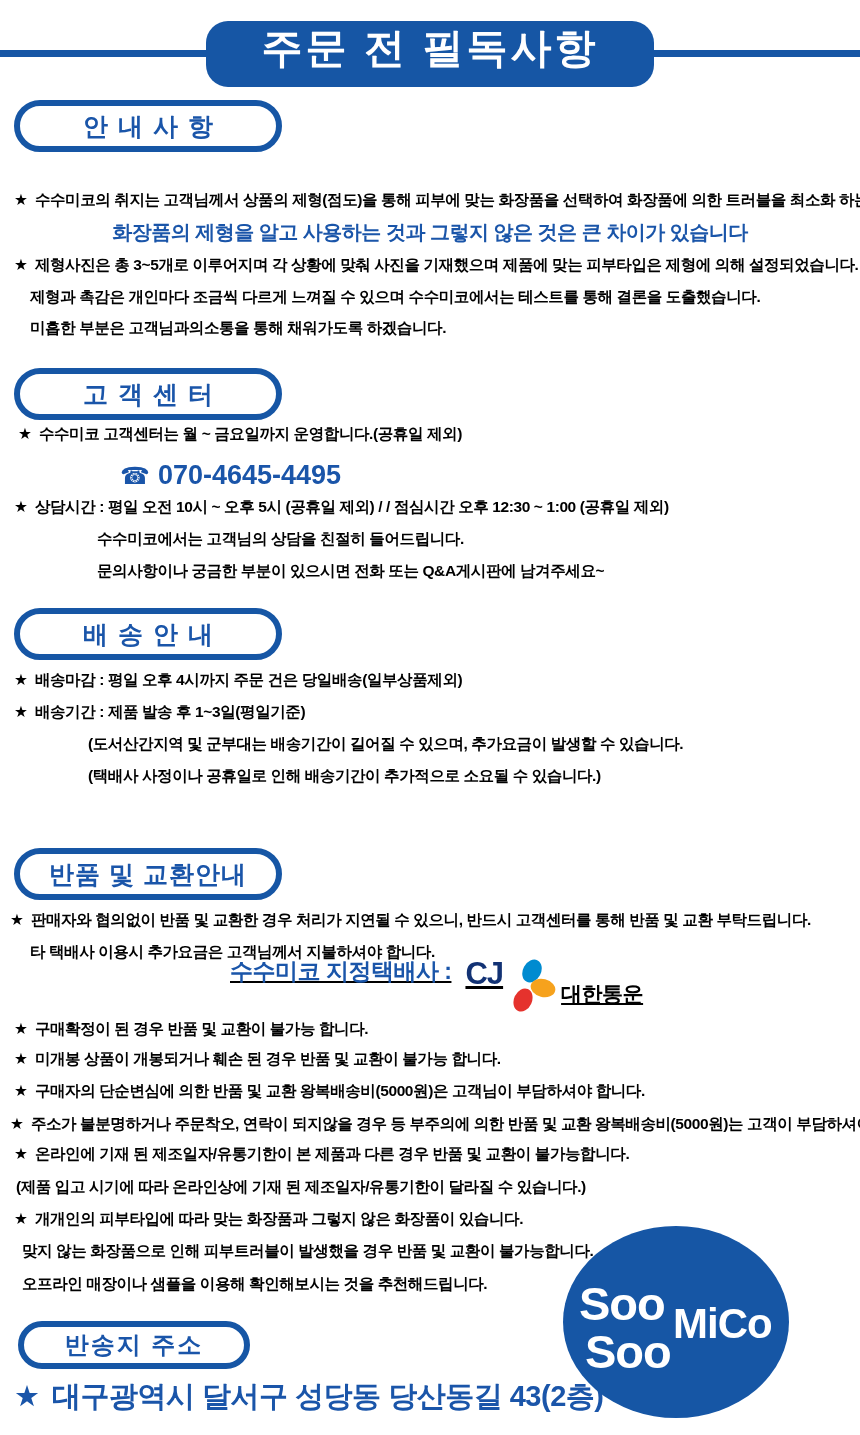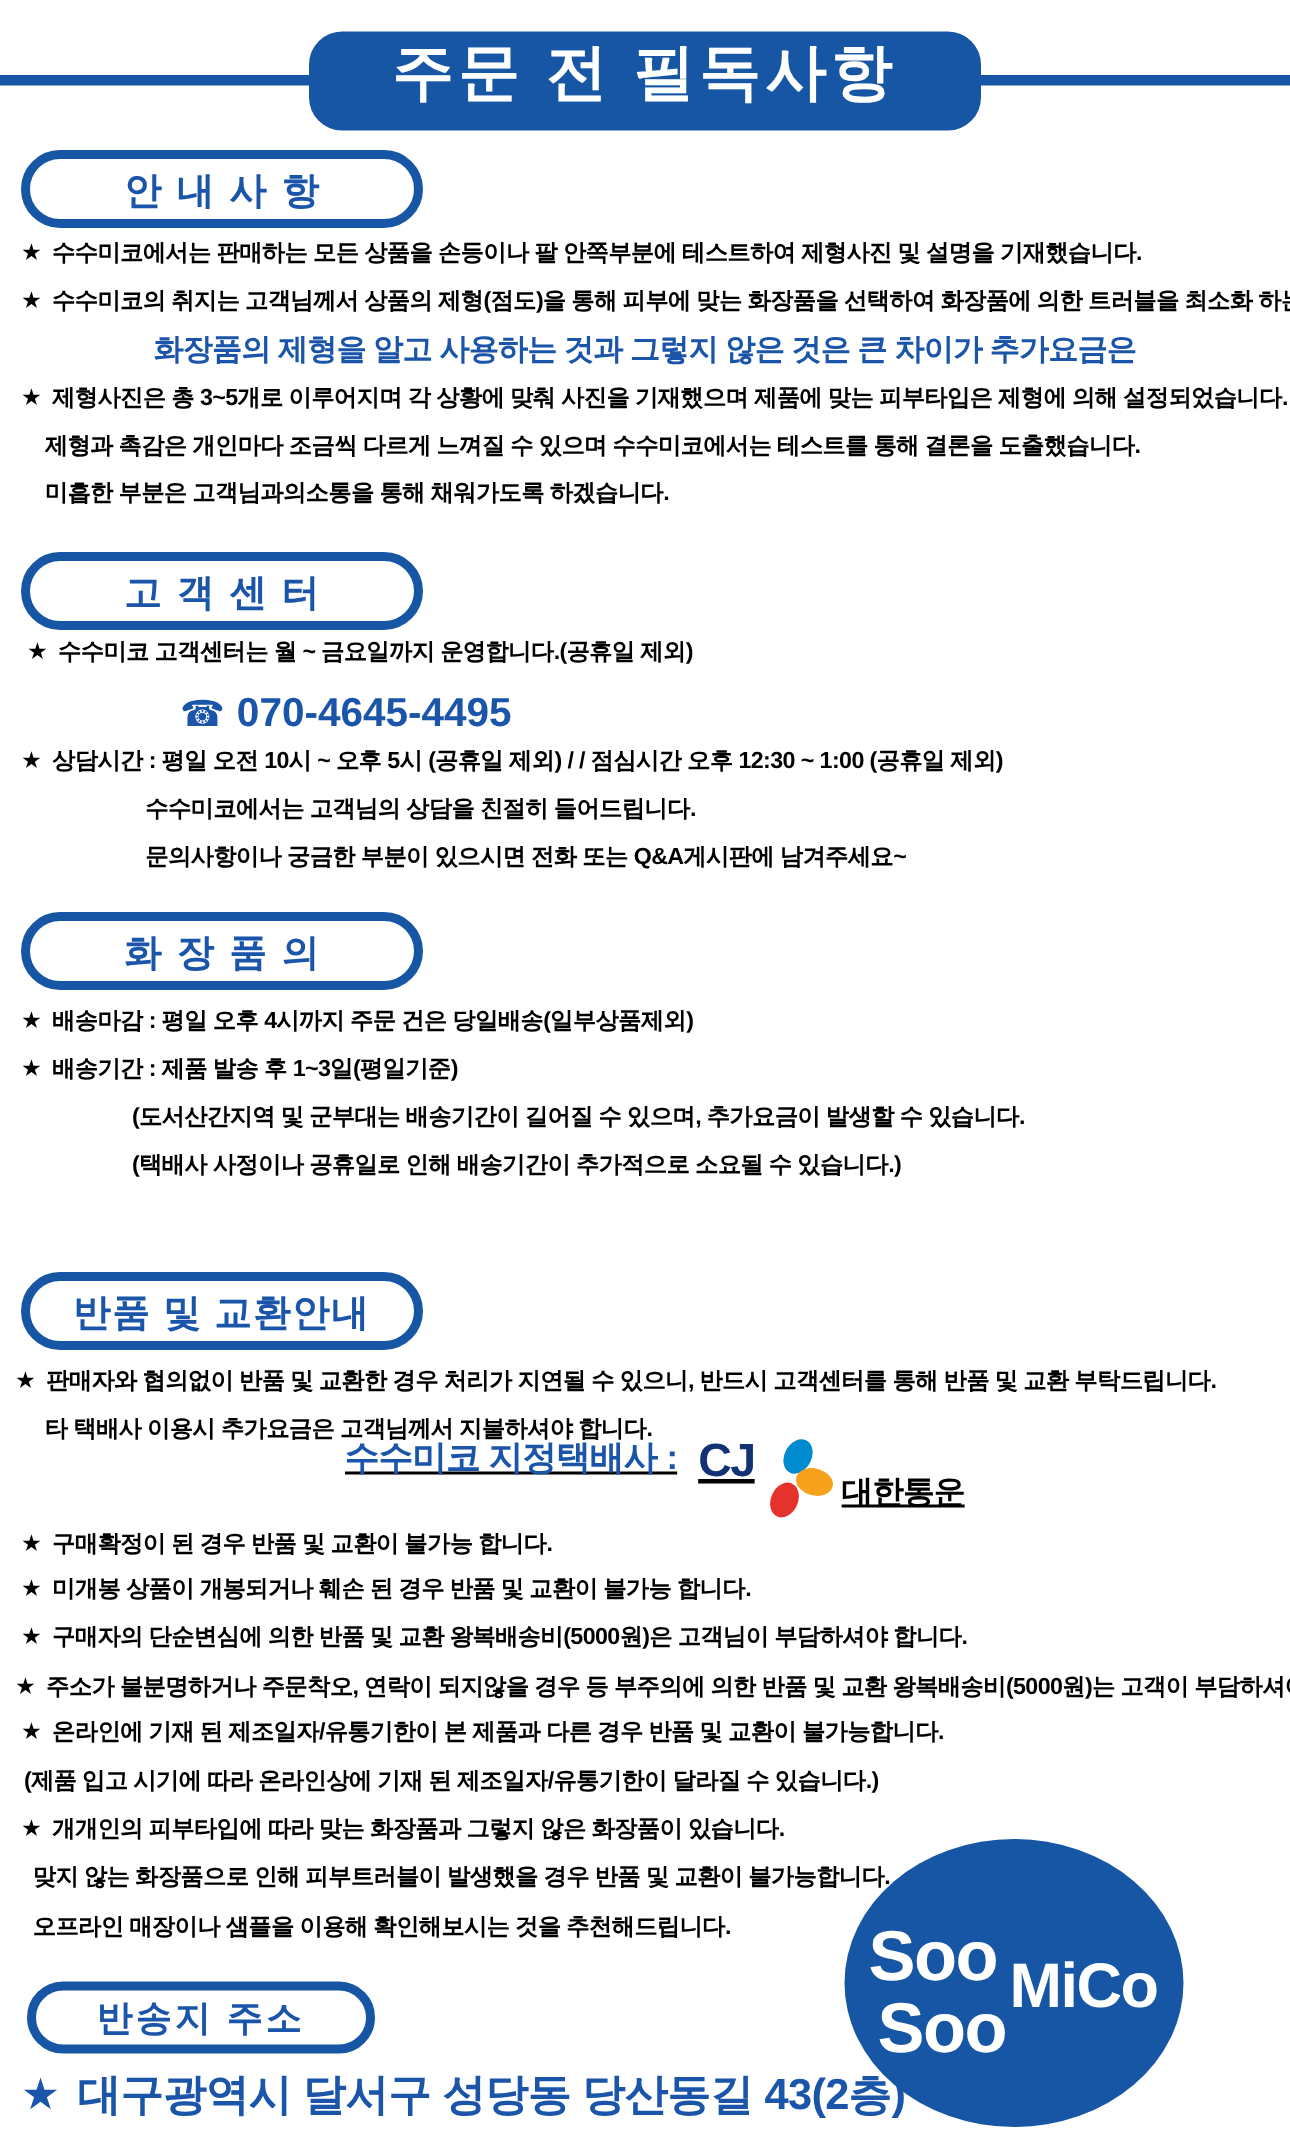--- a/index.html
+++ b/index.html
@@ -57,28 +57,25 @@
 <div class="page">
 
   <div class="head-rule"></div>
   <div class="head-pill">
     <span>주문 전 필독사항</span>
   </div>
 
   <div class="pill ls-wide" style="top:100px;">
     <span>안내사항</span>
   </div>
-  <div class="ln at-left" style="top:158px;">
-    <span class="star">★</span><span>수수미코에서는 판매하는 모든 상품을 손등이나 팔 안쪽부분에 테스트하여 제형사진 및 설명을 기재했습니다.</span>
-  </div>
   <div class="ln at-left" style="top:190px;">
     <span class="star">★</span><span>수수미코의 취지는 고객님께서 상품의 제형(점도)을 통해 피부에 맞는 화장품을 선택하여 화장품에 의한 트러블을 최소화 하는 데 있습니다.</span>
   </div>
   <div class="ln blue-center" style="top:219px;">
-    <span>화장품의 제형을 알고 사용하는 것과 그렇지 않은 것은 큰 차이가 추가요금은</span>
+    <span>화장품의 제형을 알고 사용하는 것과 그렇지 않은 것은 큰 차이가 있습니다</span>
   </div>
   <div class="ln at-left" style="top:255px;">
     <span class="star">★</span><span>제형사진은  총 3~5개로 이루어지며 각 상황에 맞춰 사진을 기재했으며 제품에 맞는 피부타입은 제형에 의해 설정되었습니다.</span>
   </div>
   <div class="ln indent-a" style="top:287px;">
     <span>제형과 촉감은 개인마다 조금씩 다르게 느껴질 수 있으며 수수미코에서는 테스트를 통해 결론을 도출했습니다.</span>
   </div>
   <div class="ln indent-a" style="top:318px;">
     <span>미흡한 부분은 고객님과의소통을 통해 채워가도록 하겠습니다.</span>
   </div>
@@ -96,21 +93,21 @@
     <span class="star">★</span><span>상담시간 : 평일 오전 10시 ~ 오후 5시 (공휴일 제외)  / /  점심시간 오후 12:30 ~ 1:00 (공휴일 제외)</span>
   </div>
   <div class="ln indent-b" style="top:529px;">
     <span>수수미코에서는 고객님의 상담을 친절히 들어드립니다.</span>
   </div>
   <div class="ln indent-b" style="top:561px;">
     <span>문의사항이나 궁금한 부분이 있으시면 전화 또는 Q&amp;A게시판에 남겨주세요~</span>
   </div>
 
   <div class="pill ls-wide" style="top:608px;">
-    <span>화장품의</span>
+    <span>배송안내</span>
   </div>
   <div class="ln at-left" style="top:670px;">
     <span class="star">★</span><span>배송마감 : 평일 오후 4시까지 주문 건은 당일배송(일부상품제외)</span>
   </div>
   <div class="ln at-left" style="top:702px;">
     <span class="star">★</span><span>배송기간 : 제품 발송 후 1~3일(평일기준)</span>
   </div>
   <div class="ln indent-c" style="top:734px;">
     <span>(도서산간지역 및 군부대는 배송기간이 길어질 수 있으며, 추가요금이 발생할 수 있습니다.</span>
   </div>

